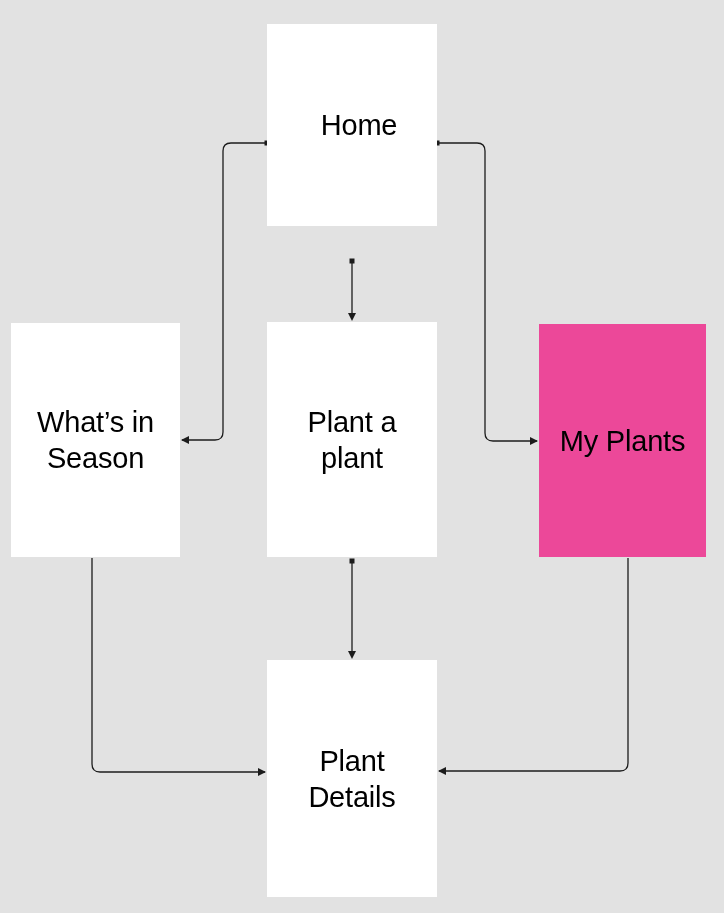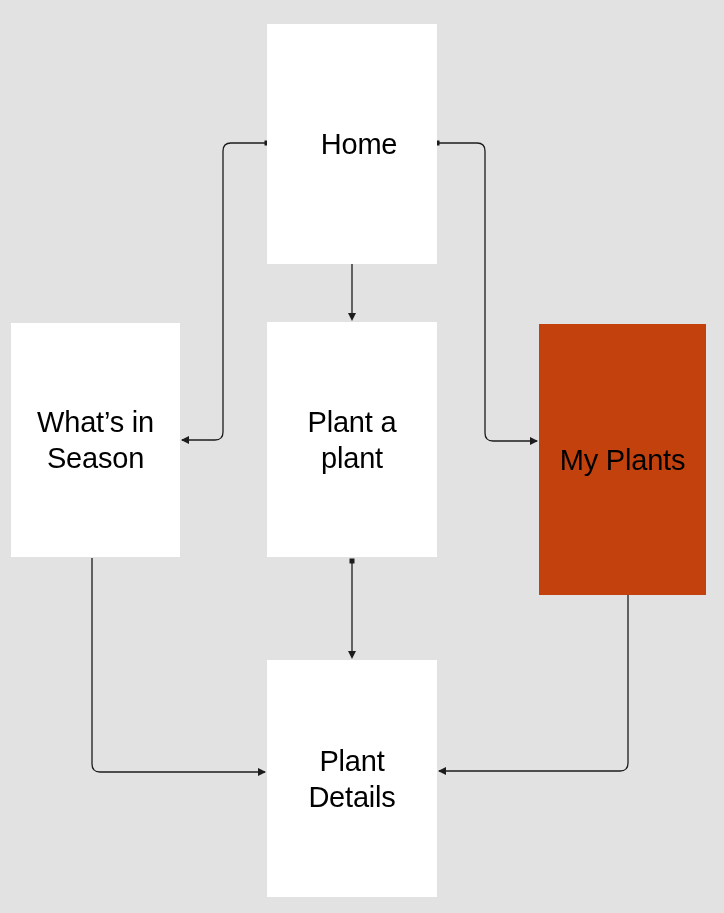--- a/index.html
+++ b/index.html
@@ -63,31 +63,31 @@
       <g>
         <path d="M92 558 L92 764 Q92 772 100 772 L265 772" fill="none" stroke="#1c1c1c" stroke-width="1.3"></path>
         <polygon points="266,772 258,768 258,776" fill="#1c1c1c"></polygon>
       </g>
       <g>
         <path d="M628 558 L628 763 Q628 771 620 771 L439 771" fill="none" stroke="#1c1c1c" stroke-width="1.3"></path>
         <polygon points="438,771 446,767 446,775" fill="#1c1c1c"></polygon>
       </g>
     </svg>
 
-<div class="node" style="left: 267px; top: 24px; width: 170px; height: 240px; background: rgb(255, 255, 255); padding-left: 14px;">
+<div class="node" style="left: 267px; top: 24px; width: 170px; height: 202px; background: rgb(255, 255, 255); padding-left: 14px;">
       <span class="node-label" style="color: rgb(0, 0, 0);">Home</span>
     </div>
     <div class="node" style="left: 11px; top: 323px; width: 169px; height: 234px; background: rgb(255, 255, 255);">
       <span class="node-label" style="color: rgb(0, 0, 0);">What’s in
 Season</span>
     </div>
     <div class="node" style="left: 267px; top: 322px; width: 170px; height: 235px; background: rgb(255, 255, 255);">
       <span class="node-label" style="color: rgb(0, 0, 0);">Plant a
 plant</span>
     </div>
-    <div class="node" style="left: 539px; top: 324px; width: 167px; height: 271px; background: #c2410c;">
+    <div class="node" style="left: 539px; top: 324px; width: 167px; height: 233px; background: #ec4899;">
       <span class="node-label" style="color: rgb(0, 0, 0);">My Plants</span>
     </div>
     <div class="node" style="left: 267px; top: 660px; width: 170px; height: 237px; background: rgb(255, 255, 255);">
       <span class="node-label" style="color: rgb(0, 0, 0);">Plant
 Details</span>
     </div>
   </div>
 
 </body></html>

